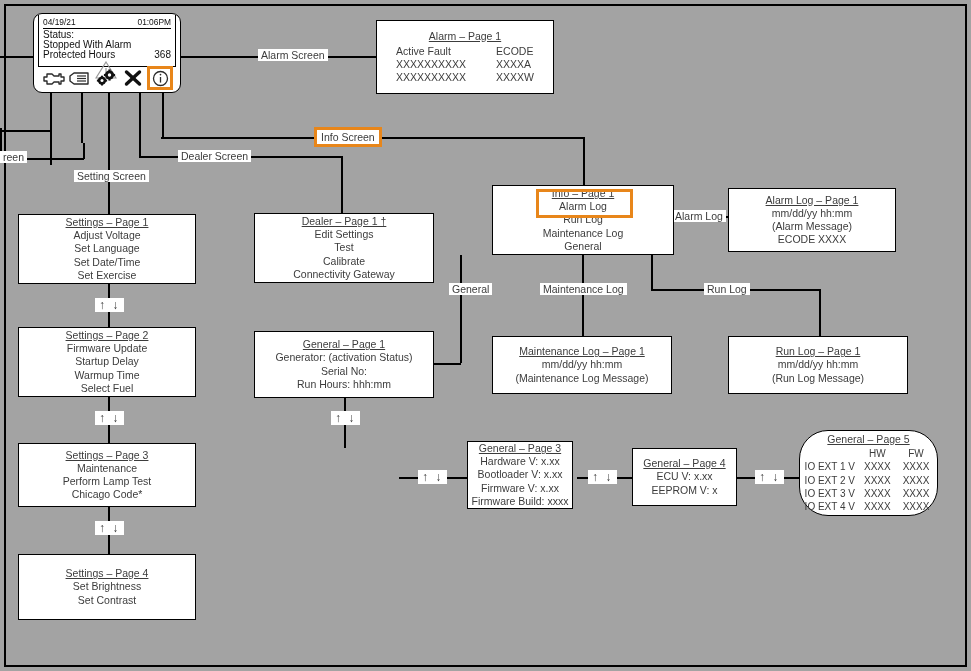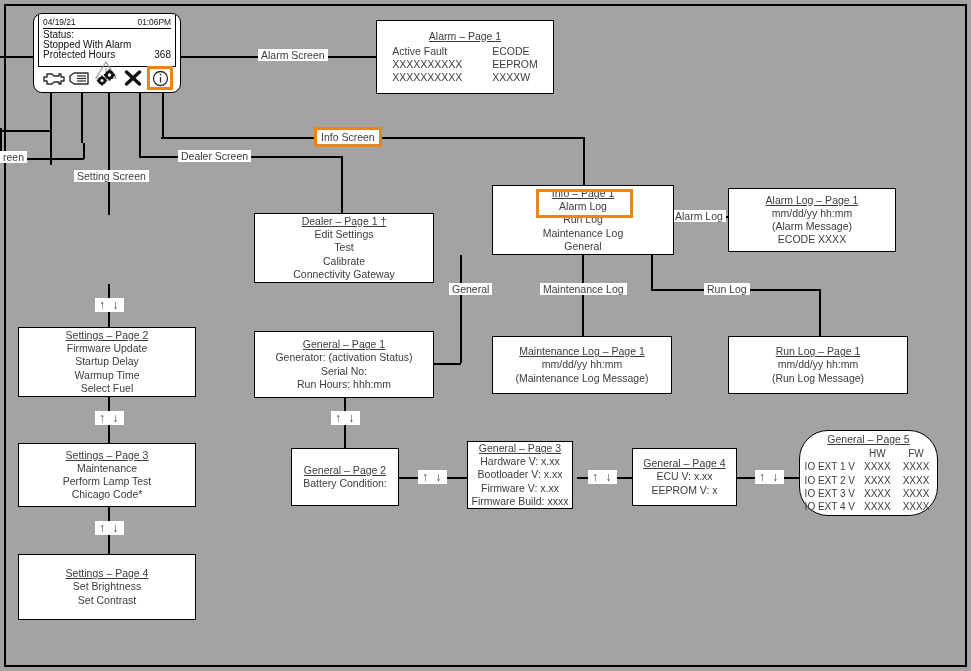--- a/index.html
+++ b/index.html
@@ -218,21 +218,21 @@
   <div class="node" style="left:376px;top:20px;width:178px;height:74px;">
     <div class="ttl">Alarm – Page 1</div>
     <div style="display:flex;gap:30px;margin-top:2px;">
       <div style="text-align:left;">
         <div class="ln">Active Fault</div>
         <div class="ln">XXXXXXXXXX</div>
         <div class="ln">XXXXXXXXXX</div>
       </div>
       <div style="text-align:left;">
         <div class="ln">ECODE</div>
-        <div class="ln">EEPROM</div>
+        <div class="ln">XXXXA</div>
         <div class="ln">XXXXW</div>
       </div>
     </div>
   </div>
 
   <div class="node" style="left:492px;top:185px;width:182px;height:70px;">
     <div style="position:absolute;left:43px;top:3px;width:97px;height:29px;border:3px solid #e8861a;box-sizing:border-box;z-index:9;"></div>
     <div class="ttl">Info – Page 1</div>
     <div class="ln">Alarm Log</div>
     <div class="ln">Run Log</div>
@@ -242,20 +242,27 @@
 
   <div class="node" style="left:728px;top:188px;width:168px;height:64px;">
     <div class="ttl">Alarm Log – Page 1</div>
     <div class="ln">mm/dd/yy  hh:mm</div>
     <div class="ln">(Alarm Message)</div>
     <div class="ln">ECODE  XXXX</div>
   </div>
   <div class="h" style="left:674px;top:216px;width:54px;"></div>
   <div class="elabel" style="left:672px;top:210px;">Alarm Log</div>
 
+  <div class="node" style="left:18px;top:214px;width:178px;height:70px;">
+    <div class="ttl">Settings – Page 1</div>
+    <div class="ln">Adjust Voltage</div>
+    <div class="ln">Set Language</div>
+    <div class="ln">Set Date/Time</div>
+    <div class="ln">Set Exercise</div>
+  </div>
   <div class="v" style="left:108px;top:284px;height:43px;"></div>
   <div class="updown" style="left:95px;top:298px;">↑ ↓</div>
 
   <div class="node" style="left:18px;top:327px;width:178px;height:70px;">
     <div class="ttl">Settings – Page 2</div>
     <div class="ln">Firmware Update</div>
     <div class="ln">Startup Delay</div>
     <div class="ln">Warmup Time</div>
     <div class="ln">Select Fuel</div>
   </div>
@@ -310,24 +317,20 @@
   <div class="node" style="left:728px;top:336px;width:180px;height:58px;">
     <div class="ttl">Run Log – Page 1</div>
     <div class="ln">mm/dd/yy  hh:mm</div>
     <div class="ln">(Run Log Message)</div>
   </div>
   <div class="v" style="left:651px;top:255px;height:34px;"></div>
   <div class="h" style="left:651px;top:289px;width:169px;"></div>
   <div class="v" style="left:819px;top:289px;height:47px;"></div>
   <div class="elabel" style="left:704px;top:283px;">Run Log</div>
 
-  <div class="node" style="left:291px;top:448px;width:108px;height:58px;">
-    <div class="ttl">General – Page 2</div>
-    <div class="ln">Battery Condition:</div>
-  </div>
   <div class="h" style="left:399px;top:477px;width:68px;"></div>
   <div class="updown" style="left:418px;top:470px;">↑ ↓</div>
 
   <div class="node" style="left:467px;top:441px;width:106px;height:68px;">
     <div class="ttl">General – Page 3</div>
     <div class="ln">Hardware V: x.xx</div>
     <div class="ln">Bootloader V: x.xx</div>
     <div class="ln">Firmware V: x.xx</div>
     <div class="ln">Firmware Build: xxxx</div>
   </div>

